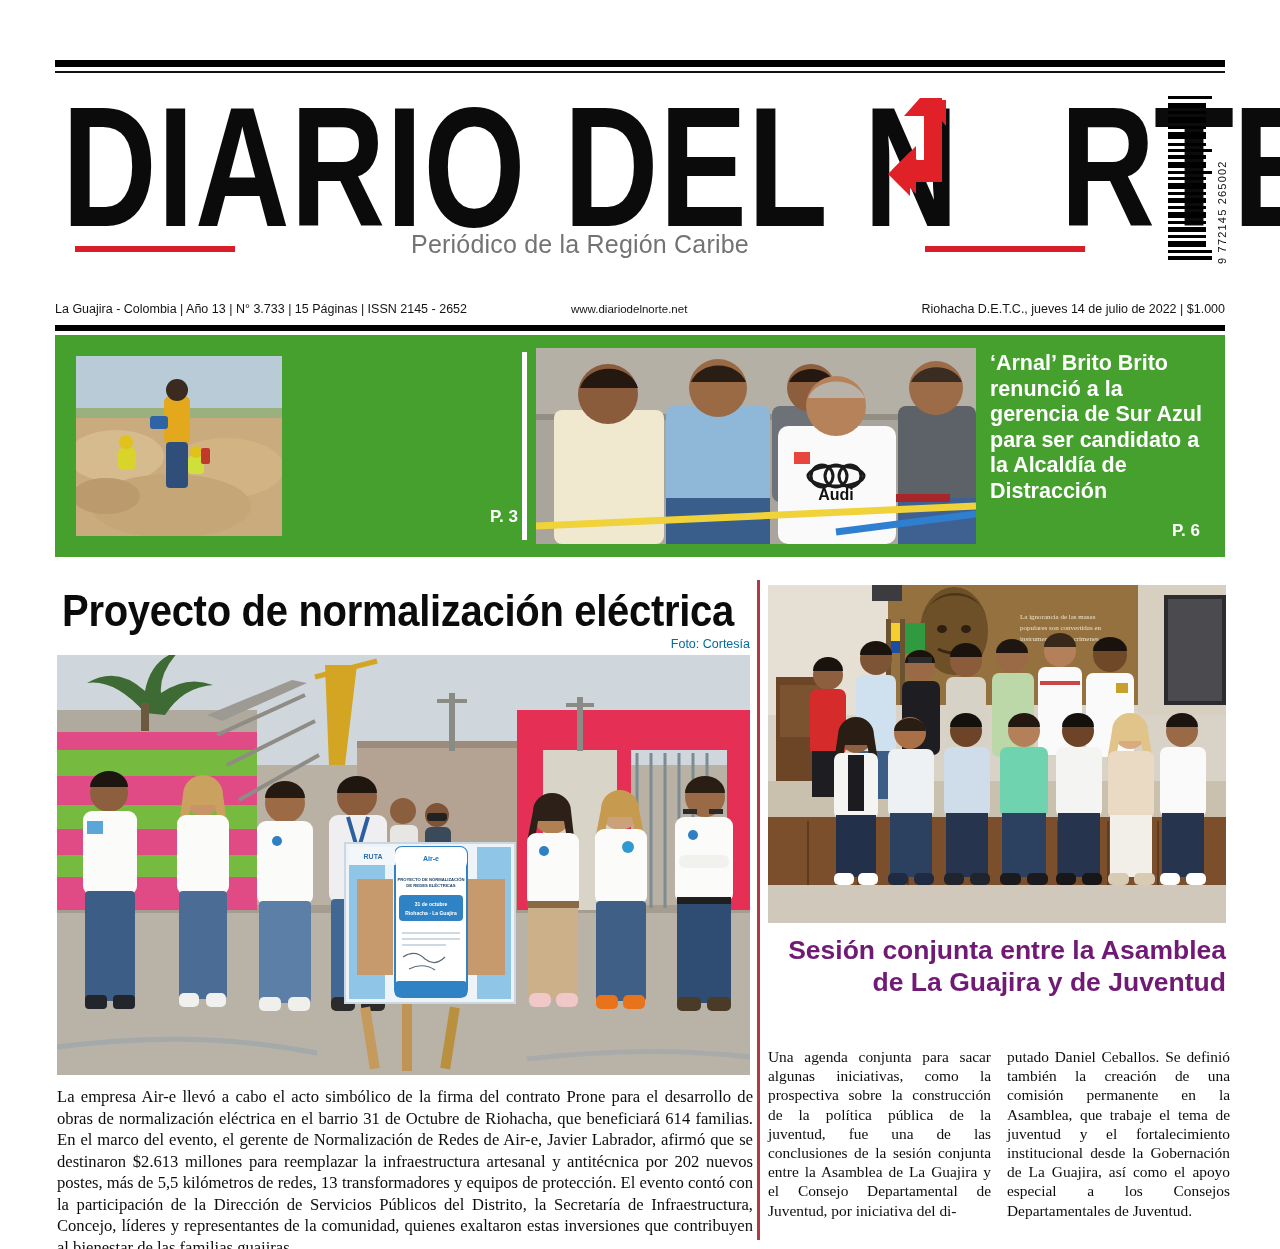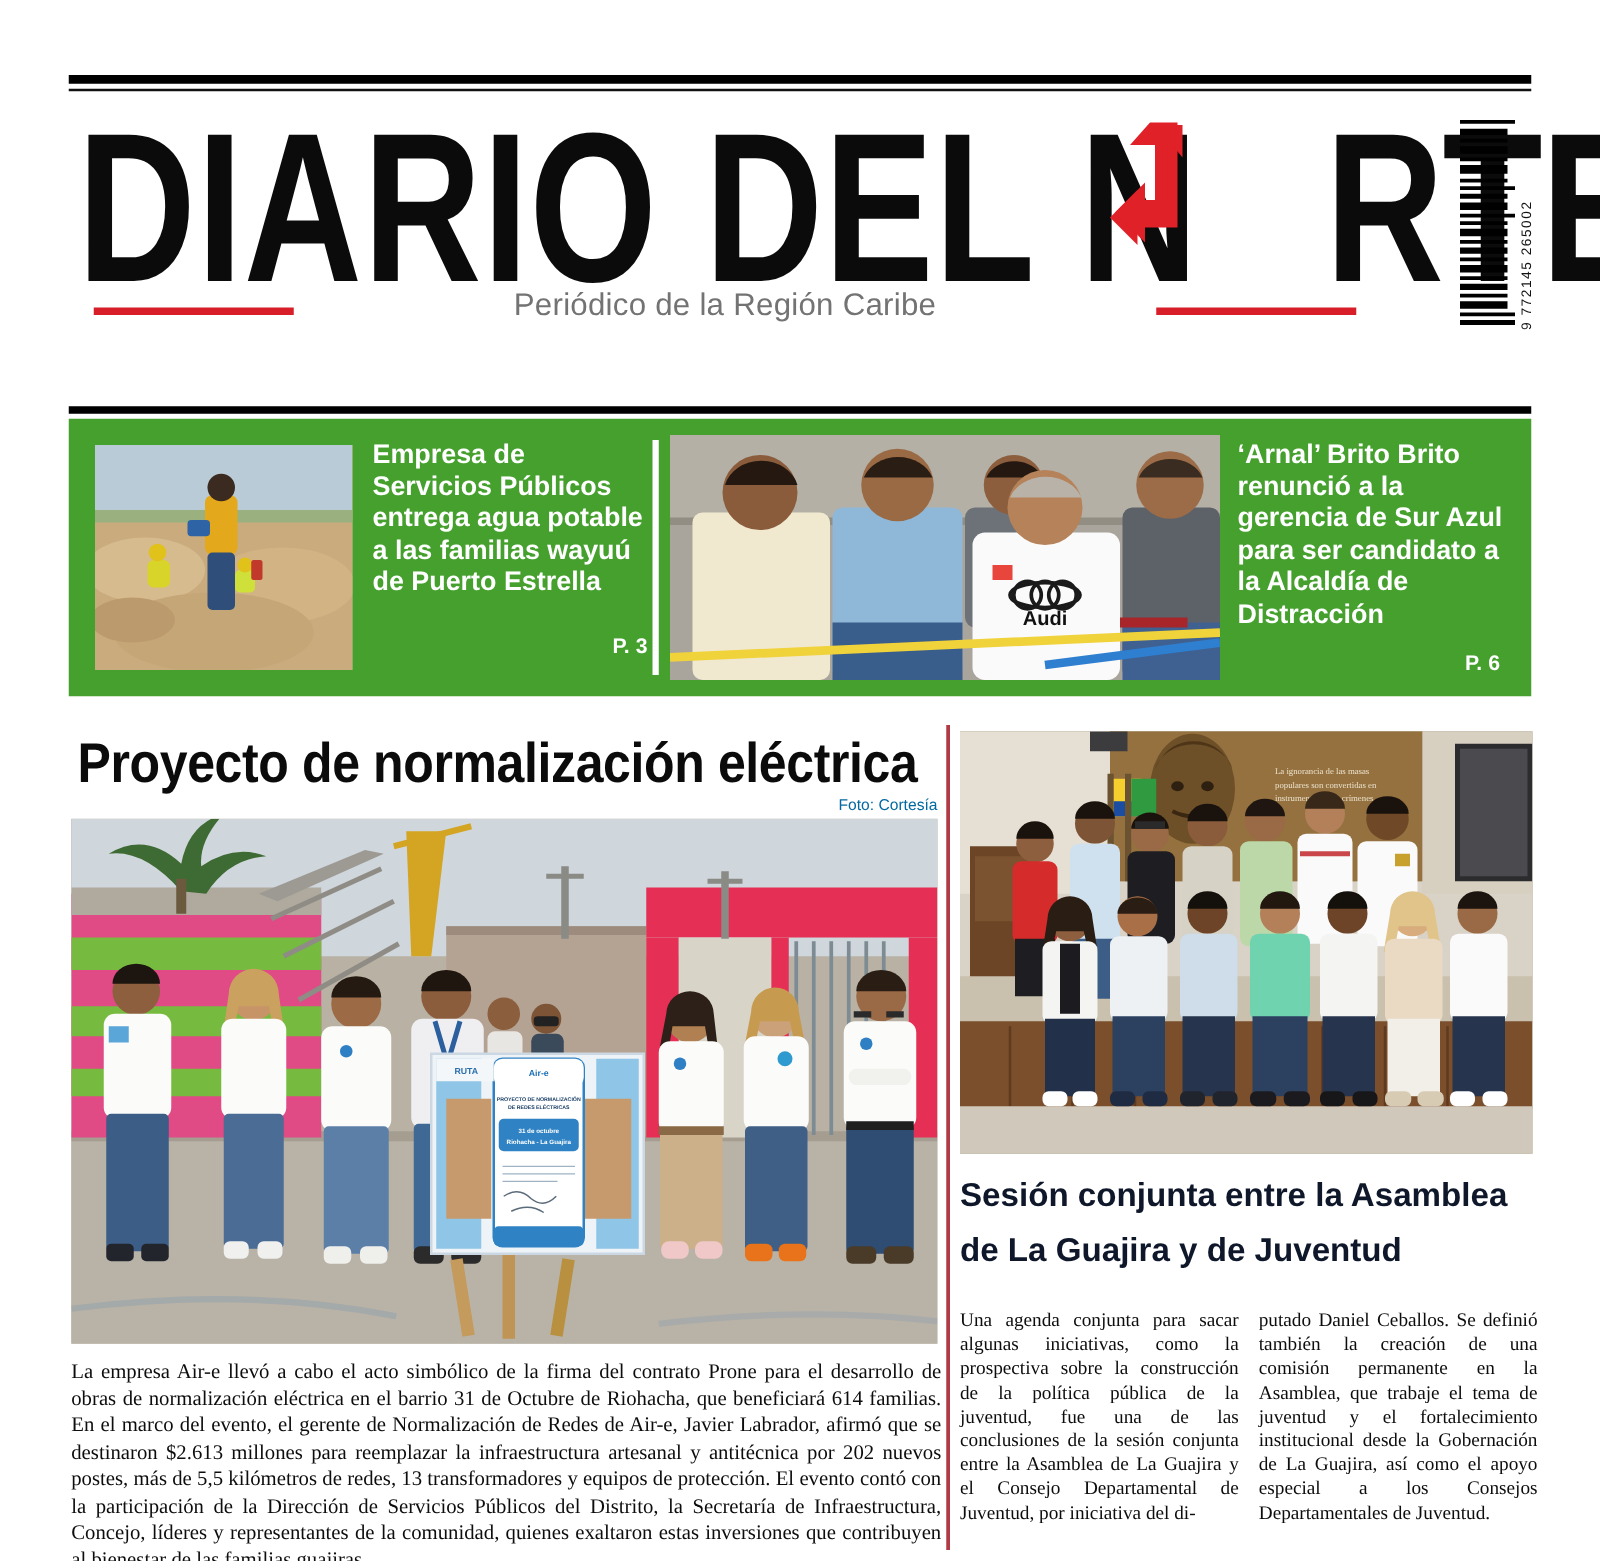--- a/index.html
+++ b/index.html
@@ -125,22 +125,22 @@
     font-size: 16.6px; line-height: 21.5px; color: #0d0d0d;
     text-align: justify; hyphens: none;
   }
 
   
   .side-photo {
     position: absolute; left: 768px; top: 585px; width: 458px; height: 338px;
     overflow: hidden; background: #a79a86;
   }
   .side-headline {
-    position: absolute; left: 768px; top: 934px; width: 458px; text-align: left;
-    color: #0f172a; font-weight: 700; font-size: 26.5px; line-height: 44px;
+    position: absolute; left: 768px; top: 934px; width: 458px; text-align: right;
+    color: #701a75; font-weight: 700; font-size: 26.5px; line-height: 32px;
   }
   .side-cols {
     position: absolute; left: 768px; top: 1047px; width: 462px; height: 205px;
     display: flex; gap: 16px;
   }
   .side-col {
     width: 223px;
     font-family: "Liberation Serif", serif;
     font-size: 15.4px; line-height: 19.2px; color: #0d0d0d;
     text-align: justify;
@@ -190,20 +190,25 @@
       <rect x="0" y="125" width="38" height="3" fill="#000"></rect>
       <rect x="0" y="131" width="38" height="5" fill="#000"></rect>
       <rect x="0" y="139" width="38" height="3" fill="#000"></rect>
       <rect x="0" y="145" width="38" height="6" fill="#000"></rect>
       <rect x="0" y="154" width="44" height="3" fill="#000"></rect>
       <rect x="0" y="160" width="44" height="4" fill="#000"></rect>
     </svg>
     <div class="barcode-num">9 772145 265002</div>
   </div>
 
+  <div class="infobar">
+    <span class="left">La Guajira - Colombia  |  Año 13  |  N° 3.733  |  15 Páginas  |  ISSN 2145 - 2652</span>
+    <span class="mid">www.diariodelnorte.net</span>
+    <span class="right">Riohacha D.E.T.C., jueves 14 de julio de 2022   |   $1.000</span>
+  </div>
   <div class="rule-infobar"></div>
 
   <div class="green-band">
 
     <div class="teaser-photo-left">
       <svg viewBox="0 0 206 180" preserveAspectRatio="xMidYMid slice">
         <rect x="0" y="0" width="206" height="60" fill="#b9cbd6"></rect>
         <rect x="0" y="52" width="206" height="14" fill="#9bb07f"></rect>
         <rect x="0" y="62" width="206" height="118" fill="#c9ab7e"></rect>
         <ellipse cx="40" cy="100" rx="48" ry="26" fill="#d6bb8f"></ellipse>
@@ -215,21 +220,20 @@
         <rect x="90" y="86" width="22" height="46" rx="4" fill="#2f4f7a"></rect>
         <rect x="42" y="92" width="18" height="22" rx="5" fill="#d8d429"></rect>
         <circle cx="50" cy="86" r="7" fill="#e0c21a"></circle>
         <rect x="112" y="100" width="16" height="18" rx="4" fill="#cfe03a"></rect>
         <circle cx="120" cy="96" r="6" fill="#e0c21a"></circle>
         <rect x="74" y="60" width="18" height="13" rx="3" fill="#2e63a6"></rect>
         <rect x="125" y="92" width="9" height="16" rx="2" fill="#c0392b"></rect>
       </svg>
     </div>
 
-    <div class="teaser-text-left">Empresa de Servicios Públicos entrega agua potable a las familias wayuú de Puerto Estrella</div>
     <div class="teaser-page-left">P. 3</div>
 
     <div class="teaser-sep"></div>
 
     <div class="teaser-photo-mid">
       <svg viewBox="0 0 440 196" preserveAspectRatio="xMidYMid slice">
         <rect x="0" y="0" width="440" height="196" fill="#a9a49c"></rect>
         <rect x="0" y="0" width="440" height="70" fill="#b5b0a6"></rect>
         <rect x="0" y="66" width="440" height="6" fill="#938e84"></rect>
 

